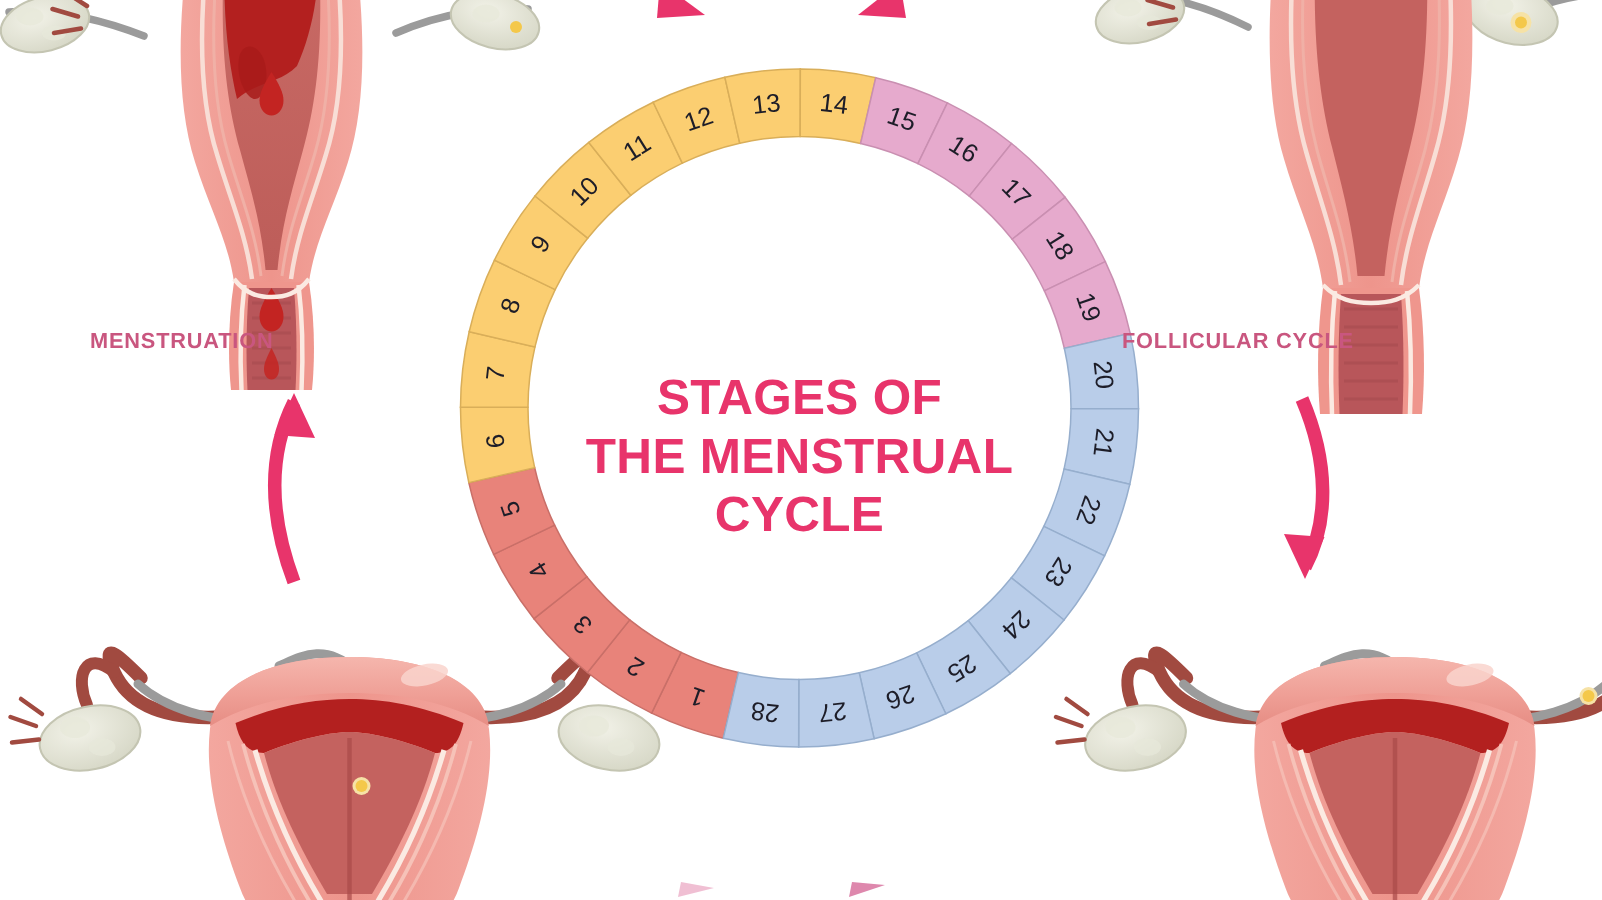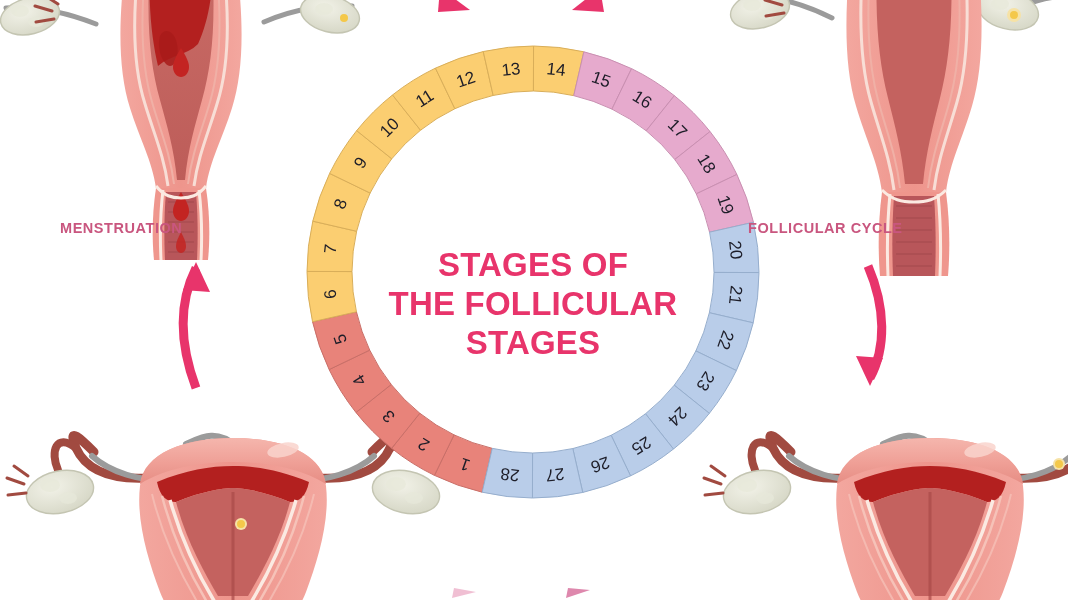--- a/index.html
+++ b/index.html
@@ -361,20 +361,20 @@
       <div class="day-num" style="left: 705px; top: 380.7px; transform: rotate(122.3deg);">23</div>
       <div class="day-num" style="left: 676.5px; top: 416.3px; transform: rotate(135.1deg);">24</div>
       <div class="day-num" style="left: 640.8px; top: 444.6px; transform: rotate(148deg);">25</div>
       <div class="day-num" style="left: 599.7px; top: 464.2px; transform: rotate(160.9deg);">26</div>
       <div class="day-num" style="left: 555.3px; top: 474.3px; transform: rotate(173.7deg);">27</div>
       <div class="day-num" style="left: 509.7px; top: 474.2px; transform: rotate(186.6deg);">28</div>
     </div>
 
   <div class="center-title">
     <span class="tl">STAGES OF</span>
-    <span class="tl">THE FOLLICULAR</span>
-    <span class="tl">STAGES</span>
+    <span class="tl">THE MENSTRUAL</span>
+    <span class="tl">CYCLE</span>
   </div>
 
   <div class="phase-label menstruation">MENSTRUATION</div>
   <div class="phase-label follicular">FOLLICULAR CYCLE</div>
 
 </div>
 
 </body></html>

